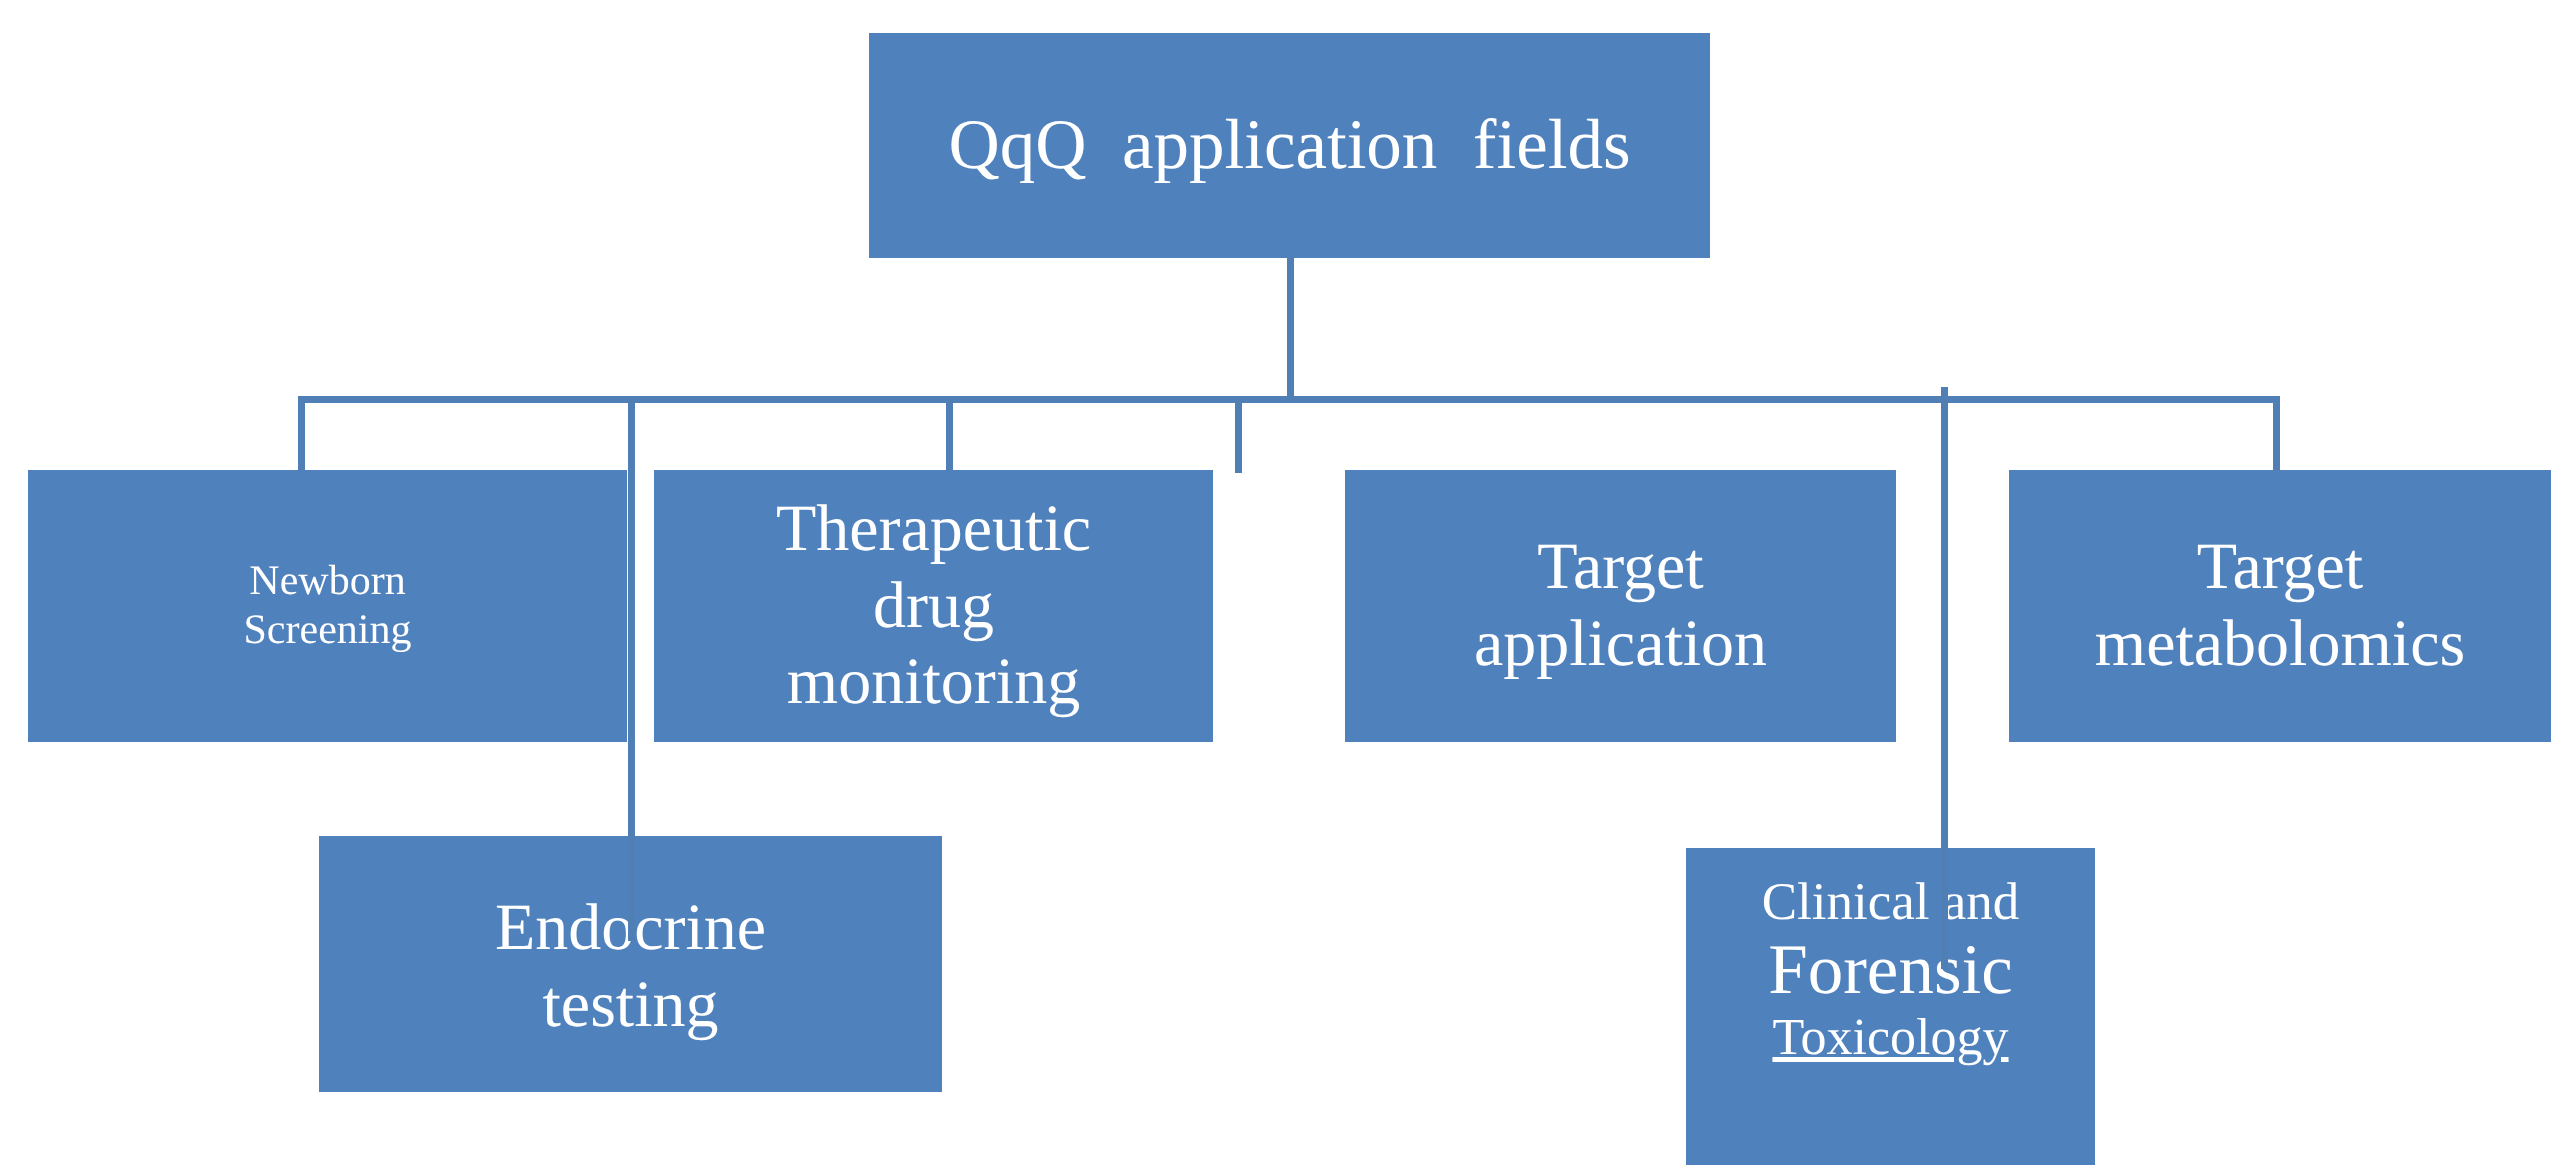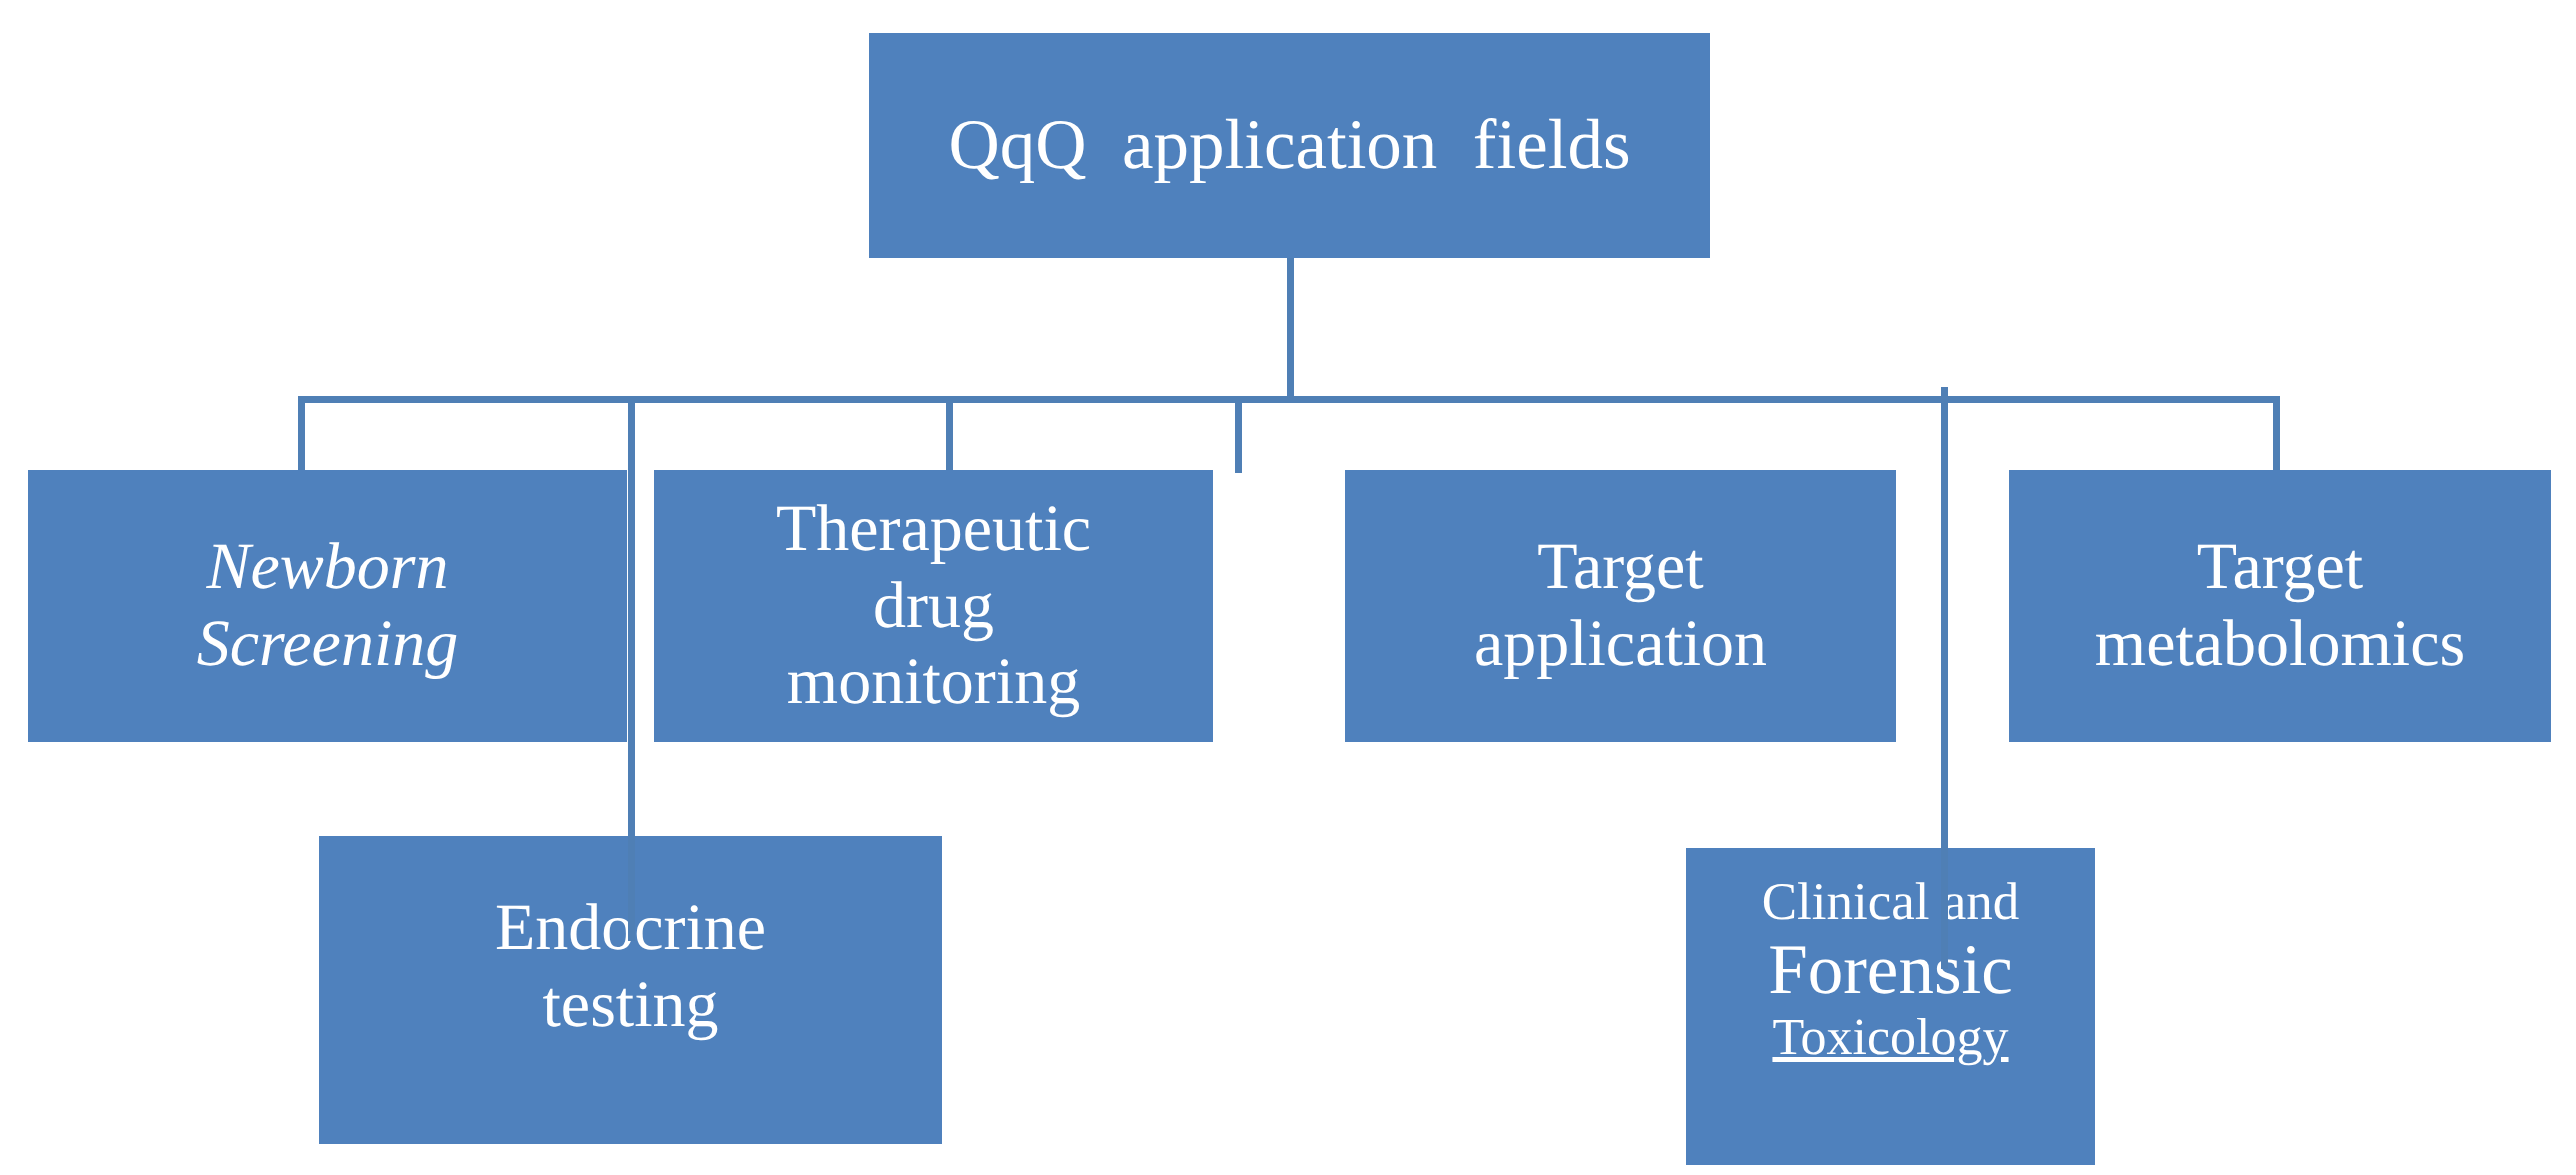--- a/index.html
+++ b/index.html
@@ -41,43 +41,42 @@
   #node-root {
     left: 869px;  top: 33px;
     width: 841px; height: 225px;
     font-size: 71px;
   }
 
   
   #node-newborn {
     left: 28px;  top: 470px;
     width: 599px; height: 272px;
-    font-size: 66px;
-    font-style: italic;
+    font-size: 42px;
   }
   #node-tdm {
     left: 654px; top: 470px;
     width: 559px; height: 272px;
     font-size: 66px;
   }
   #node-proteomics {
     left: 1345px; top: 470px;
     width: 551px; height: 272px;
     font-size: 66px;
   }
   #node-metabolomics {
     left: 2009px; top: 470px;
     width: 542px; height: 272px;
     font-size: 66px;
   }
 
   
   #node-endocrine {
     left: 319px; top: 836px;
-    width: 623px; height: 308px;
+    width: 623px; height: 256px;
     font-size: 66px;
     justify-content: flex-start;
     padding-top: 54px;
   }
   #node-toxicology {
     left: 1686px; top: 848px;
     width: 409px; height: 317px;
     justify-content: flex-start;
     padding-top: 17px;
     line-height: 1.10;

